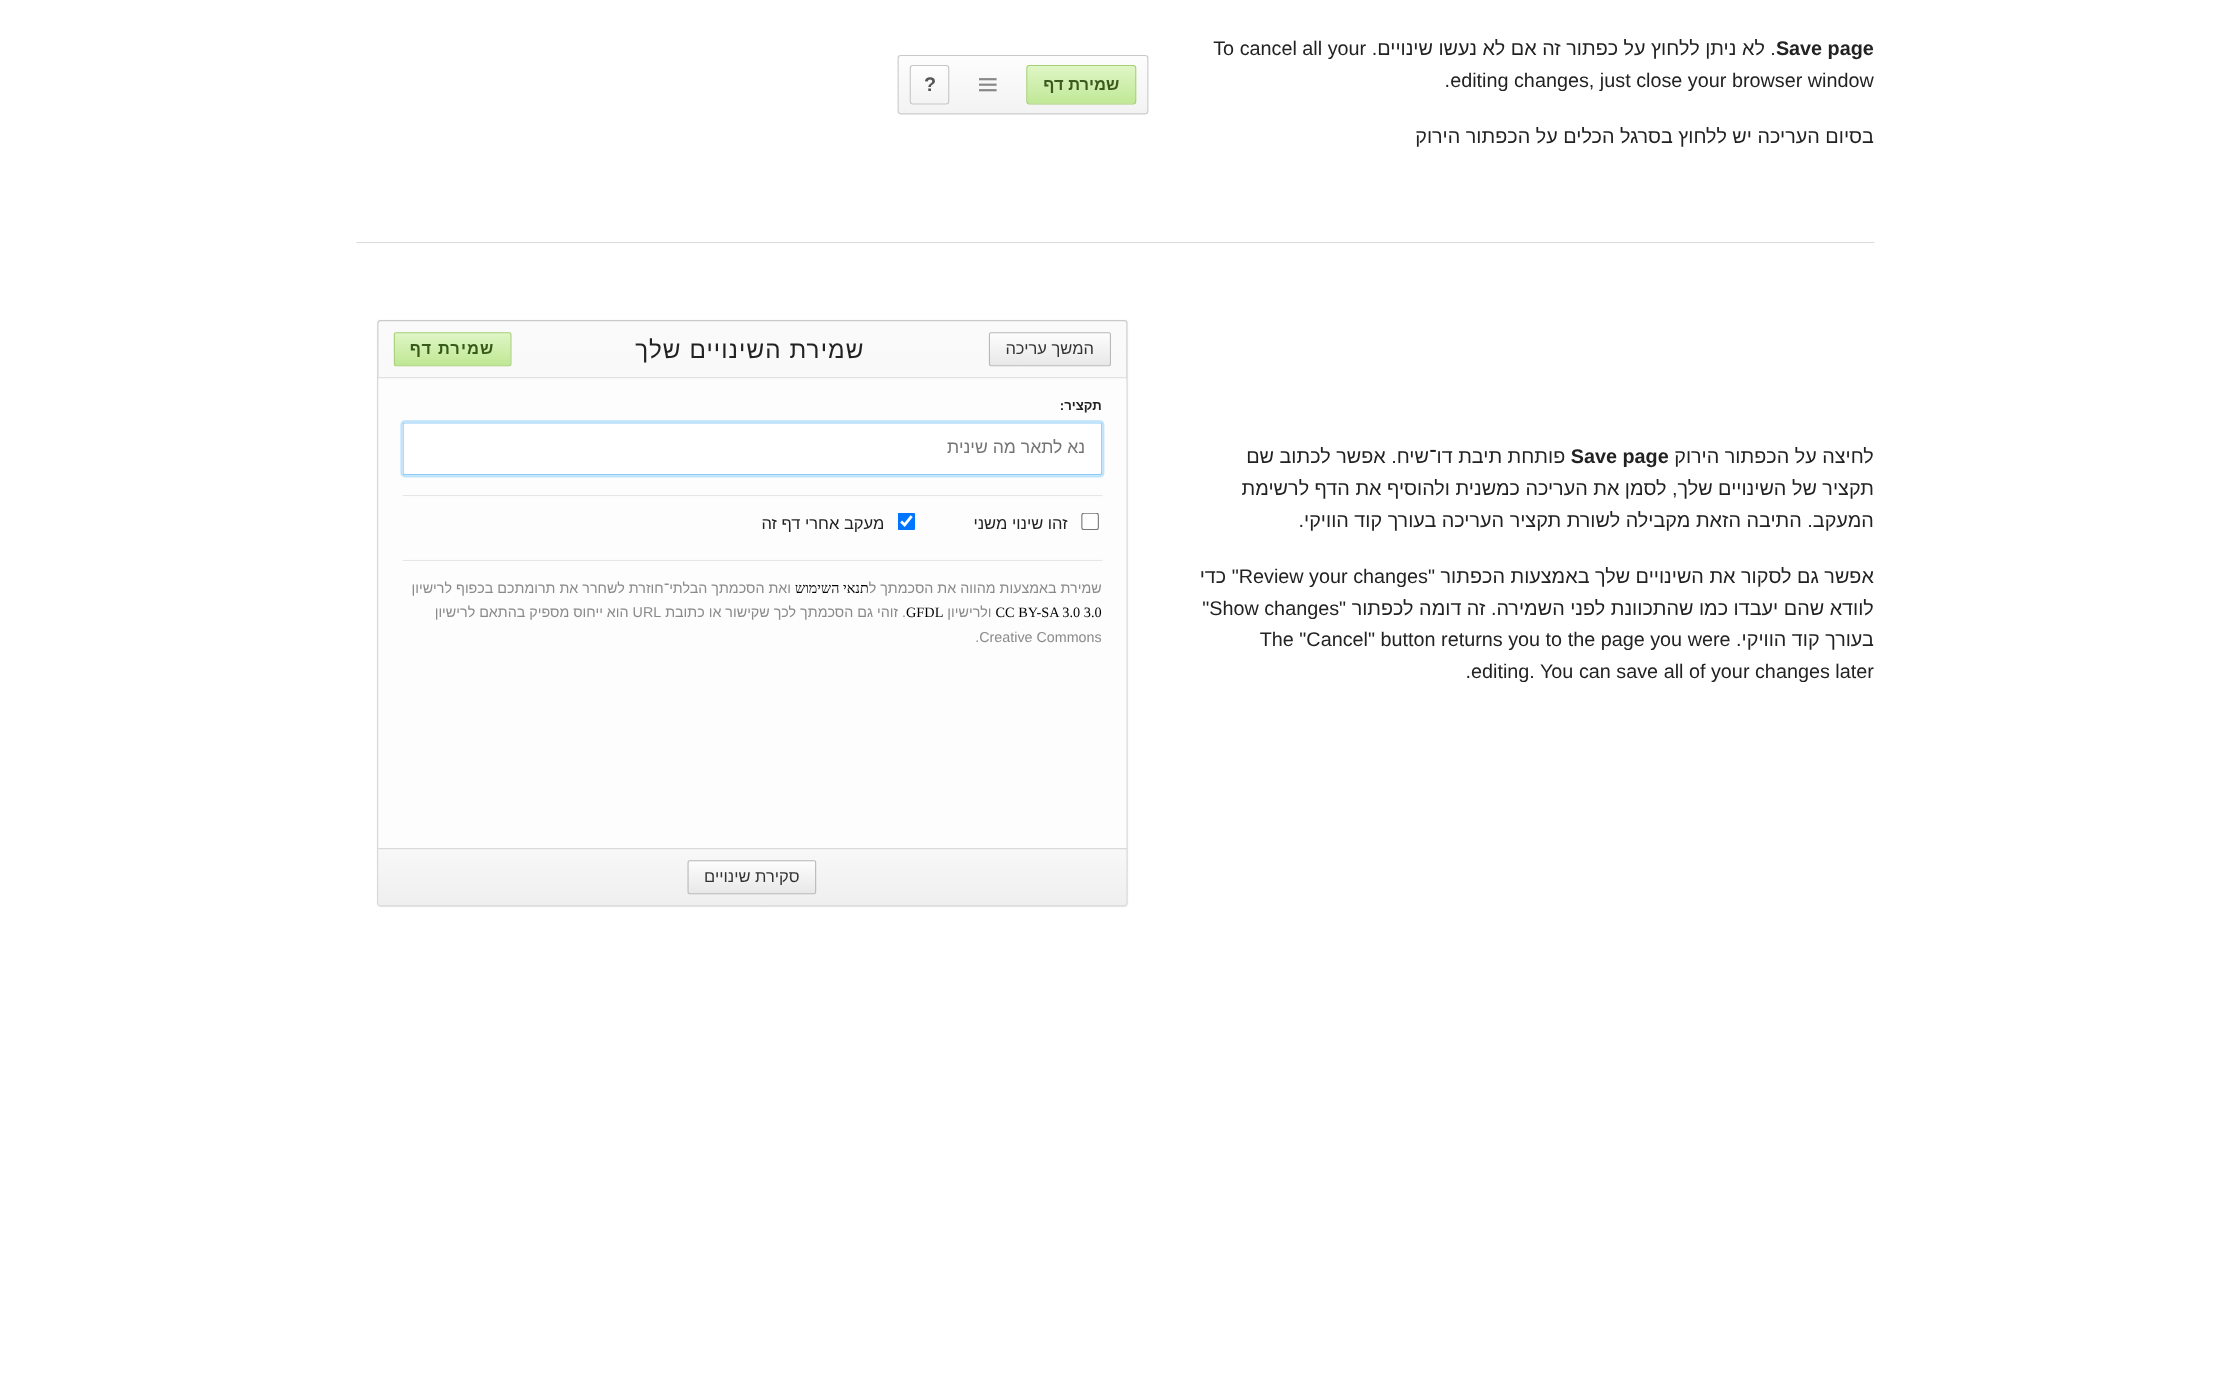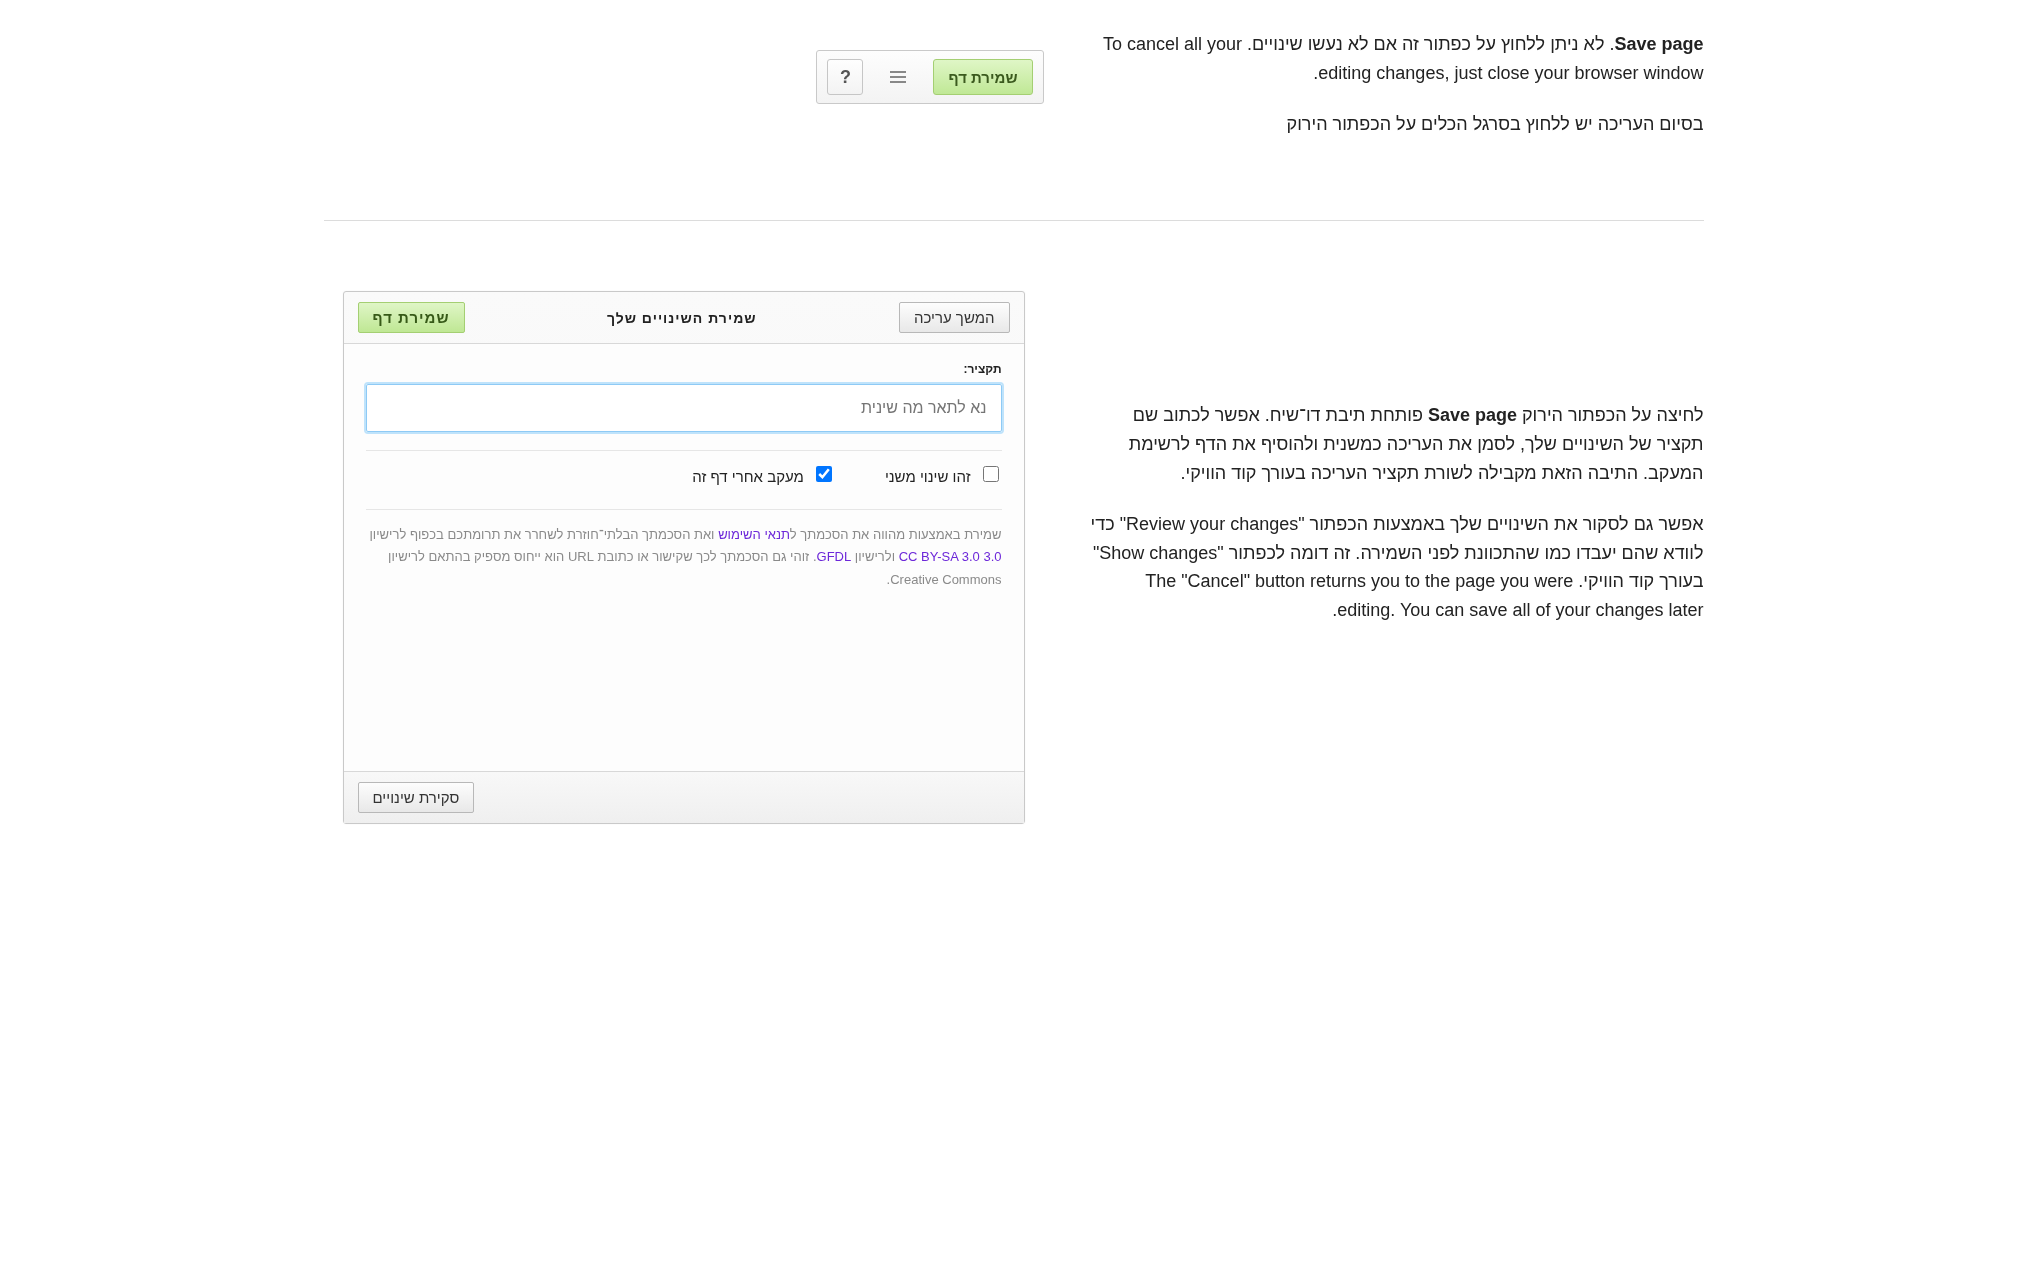--- a/index.html
+++ b/index.html
@@ -15,33 +15,33 @@
   .mini-toolbar{margin-top:20px;display:inline-block;border:1px solid #c9c9c9;border-radius:3px;background:linear-gradient(#fdfdfd,#f3f3f3);padding:8px 10px;}
   .mini-toolbar .inner{display:flex;align-items:center;flex-direction:row-reverse;gap:18px;}
   .tb-btn{display:inline-flex;align-items:center;justify-content:center;height:34px;min-width:34px;border:1px solid #c6c6c6;border-radius:3px;background:linear-gradient(#fefefe,#f3f3f3);color:#555;cursor:pointer;font-size:18px;}
   .tb-btn.green{background:linear-gradient(#dff6c6,#c0e896);border-color:#a4cf72;color:#3b5a1e;font-weight:600;padding:0 14px;font-size:15px;}
   .tb-icon-q{font-weight:700;}
   .ham{display:flex;flex-direction:column;gap:3px;padding:0 4px;}
   .ham span{display:block;width:16px;height:2px;background:#888;}
   
   .dialog{width:680px;border:1px solid #c9c9c9;border-radius:3px;background:linear-gradient(#fafafa,#f3f3f3);box-shadow:0 0 2px rgba(0,0,0,0.05);}
   .dlg-head{display:flex;align-items:center;justify-content:space-between;flex-direction:row;padding:10px 14px;border-bottom:1px solid #d8d8d8;}
-  .dlg-title{font-weight:700;letter-spacing:1px;font-size:14px;flex:1;text-align:center;color:#222;}
+  .dlg-title{font-weight:400;letter-spacing:1px;font-size:22px;flex:1;text-align:center;color:#222;}
   .dlg-btn{border:1px solid #b8b8b8;border-radius:2px;background:linear-gradient(#fdfdfd,#e8e8e8);padding:6px 14px;font-size:15px;color:#333;cursor:pointer;}
   .dlg-btn.green{background:linear-gradient(#dff6c6,#bfe794);border-color:#a4cf72;color:#375a18;font-weight:700;letter-spacing:1px;}
   .dlg-body{padding:18px 22px 10px 22px;background:#fdfdfd;}
   .field-label{font-weight:600;margin-bottom:8px;font-size:12px;}
   .summary-input{width:100%;box-sizing:border-box;border:1px solid #8ecaf5;outline:2px solid #bfe3fb;outline-offset:0;border-radius:2px;padding:14px 14px;font-size:16px;color:#888;background:#fff;direction:rtl;text-align:right;}
   .checks{margin-top:18px;padding:12px 0 6px 0;border-top:1px solid #e6e6e6;display:flex;gap:50px;justify-content:flex-start;direction:rtl;}
   .chk{display:flex;align-items:flex-end;gap:8px;font-size:15px;cursor:pointer;}
   .chk input{width:16px;height:16px;}
   .foot-note{font-size:13px;line-height:1.7;color:#8a8a8a;text-align:right;margin-top:18px;border-top:1px solid #e6e6e6;padding-top:14px;}
-  .foot-note a{color:#6d28d9;text-decoration:none;}
+  .foot-note a{color:#000000;text-decoration:none;font-family:Liberation Serif, serif;}
   .dlg-spacer{height:170px;}
-  .dlg-footer{display:flex;justify-content:flex-end;padding:10px 14px;border-top:1px solid #d8d8d8;background:linear-gradient(#f8f8f8,#efefef);direction:rtl;}
+  .dlg-footer{display:flex;justify-content:center;padding:10px 14px;border-top:1px solid #d8d8d8;background:linear-gradient(#f8f8f8,#efefef);direction:rtl;}
 </style>
 </head>
 <body>
 
 <div class="page">
 
   <div class="row">
     <div class="right-col">
       <p class="para">
         <b>Save page</b><span>. לא ניתן ללחוץ על כפתור זה אם לא נעשו שינויים. To cancel all your editing changes, just close your browser window.</span>

